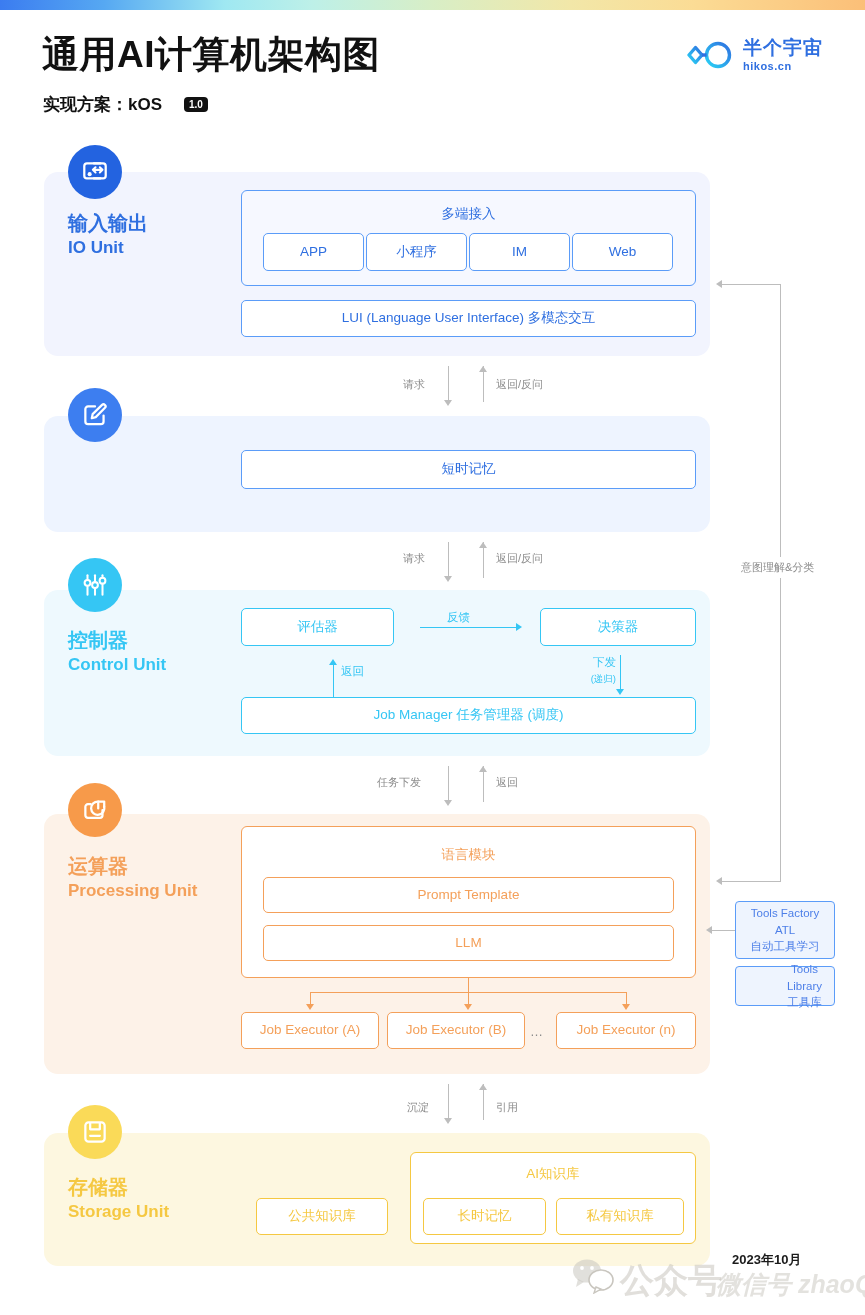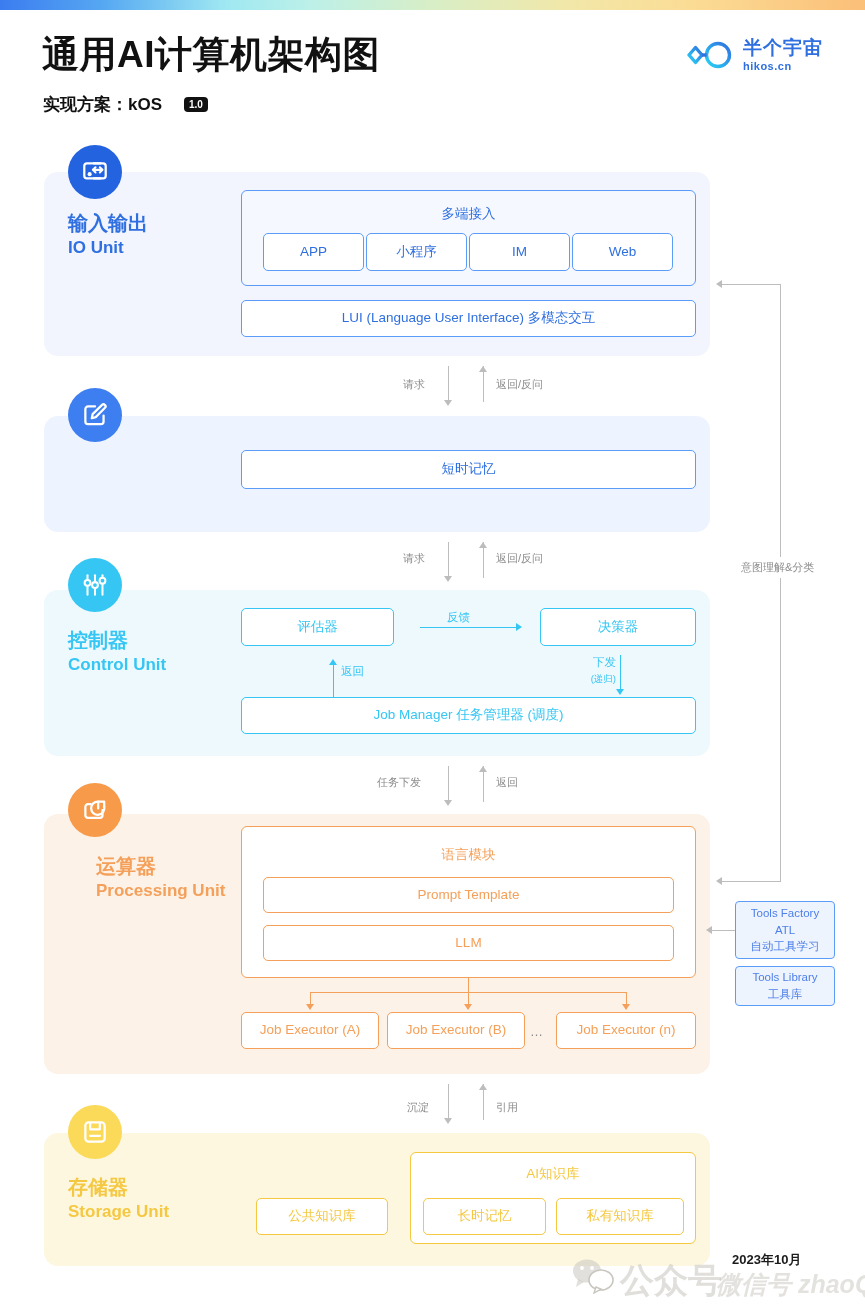--- a/index.html
+++ b/index.html
@@ -275,21 +275,21 @@
 
   <div class="unit" style="top:814px; height:260px; background:#fdf2e8;"></div>
   <div class="icon-circle" style="top:783px; background:#f79a4a;">
     <svg width="30" height="30" viewBox="0 0 28 28">
       <path d="M21 14 V19 a2.4 2.4 0 0 1 -2.4 2.4 H7.4 A2.4 2.4 0 0 1 5 19 V11 A2.4 2.4 0 0 1 7.4 8.6 H10" fill="none" stroke="#fff" stroke-width="2.1" stroke-linecap="round"></path>
       <path d="M22.5 10.5 a6.2 6.2 0 1 1 -5.4 -4.4" fill="none" stroke="#fff" stroke-width="2.1" stroke-linecap="round"></path>
       <path d="M17.1 6.1 L22.6 6.1 L22.6 11.3" fill="none" stroke="#fff" stroke-width="2.1" stroke-linecap="round" stroke-linejoin="round"></path>
       <path d="M17 12.5 L17 7.5" fill="none" stroke="#fff" stroke-width="2.1" stroke-linecap="round"></path>
     </svg>
   </div>
-  <div class="unit-label c-proc" style="left:68px; top:855px;margin-left:28px;">
+  <div class="unit-label c-proc" style="left:68px; top:855px;">
     <span class="unit-cn">运算器</span>
     <span class="unit-en">Processing Unit</span>
   </div>
 
   <div class="group" style="left:241px; top:826px; width:455px; height:152px; border:1.3px solid #f4a05a; background:#fff;"></div>
   <div class="group-title c-proc" style="left:241px; top:846px; width:455px;">语言模块</div>
 
   <div class="box" style="left:263px; top:877px; width:411px; height:36px; border:1.3px solid #f4a05a;">
     <span class="box-txt c-proc">Prompt Template</span>
   </div>
@@ -360,21 +360,21 @@
   <div class="toolbox" style="left:735px; top:901px; width:100px; height:58px;">
     <div>
       <div>Tools Factory</div>
       <div>ATL</div>
       <div>自动工具学习</div>
     </div>
   </div>
   <div class="hline" style="left:710px; top:930px; width:25px;"></div>
   <div class="tri tri-left" style="left:706px; top:926px;"></div>
 
-  <div class="toolbox" style="left:735px; top:966px; width:100px; height:40px;">
+  <div class="toolbox" style="left:735px; top:966px; width:100px; height:40px;padding-left:39px;">
     <div>
       <div>Tools Library</div>
       <div>工具库</div>
     </div>
   </div>
 
   <svg style="position:absolute; left:572px; top:1258px;" width="42" height="36" viewBox="0 0 42 36">
     <ellipse cx="15" cy="13" rx="14" ry="11.5" fill="#c9c6bf" opacity="0.55"></ellipse>
     <path d="M6 21 L4 29 L12 24 Z" fill="#c9c6bf" opacity="0.55"></path>
     <ellipse cx="29" cy="22" rx="12" ry="10" fill="#ffffff" stroke="#c9c6bf" stroke-width="1.6"></ellipse>

